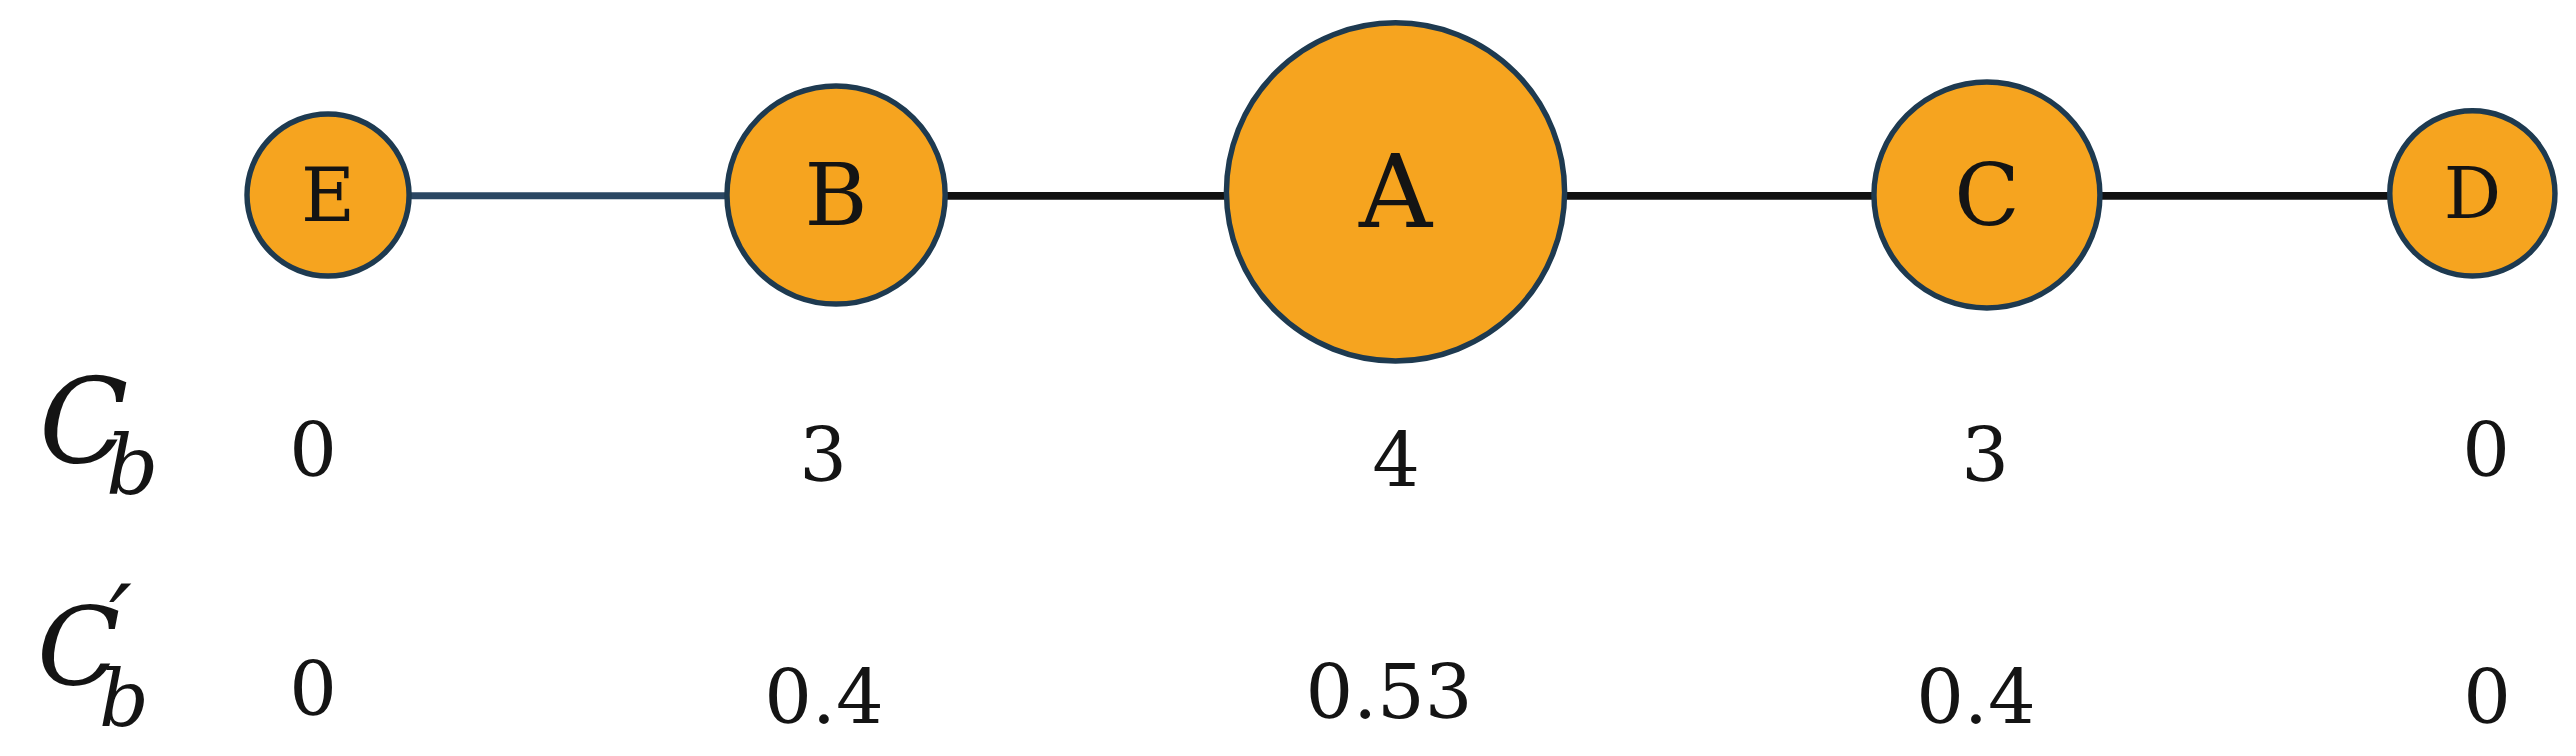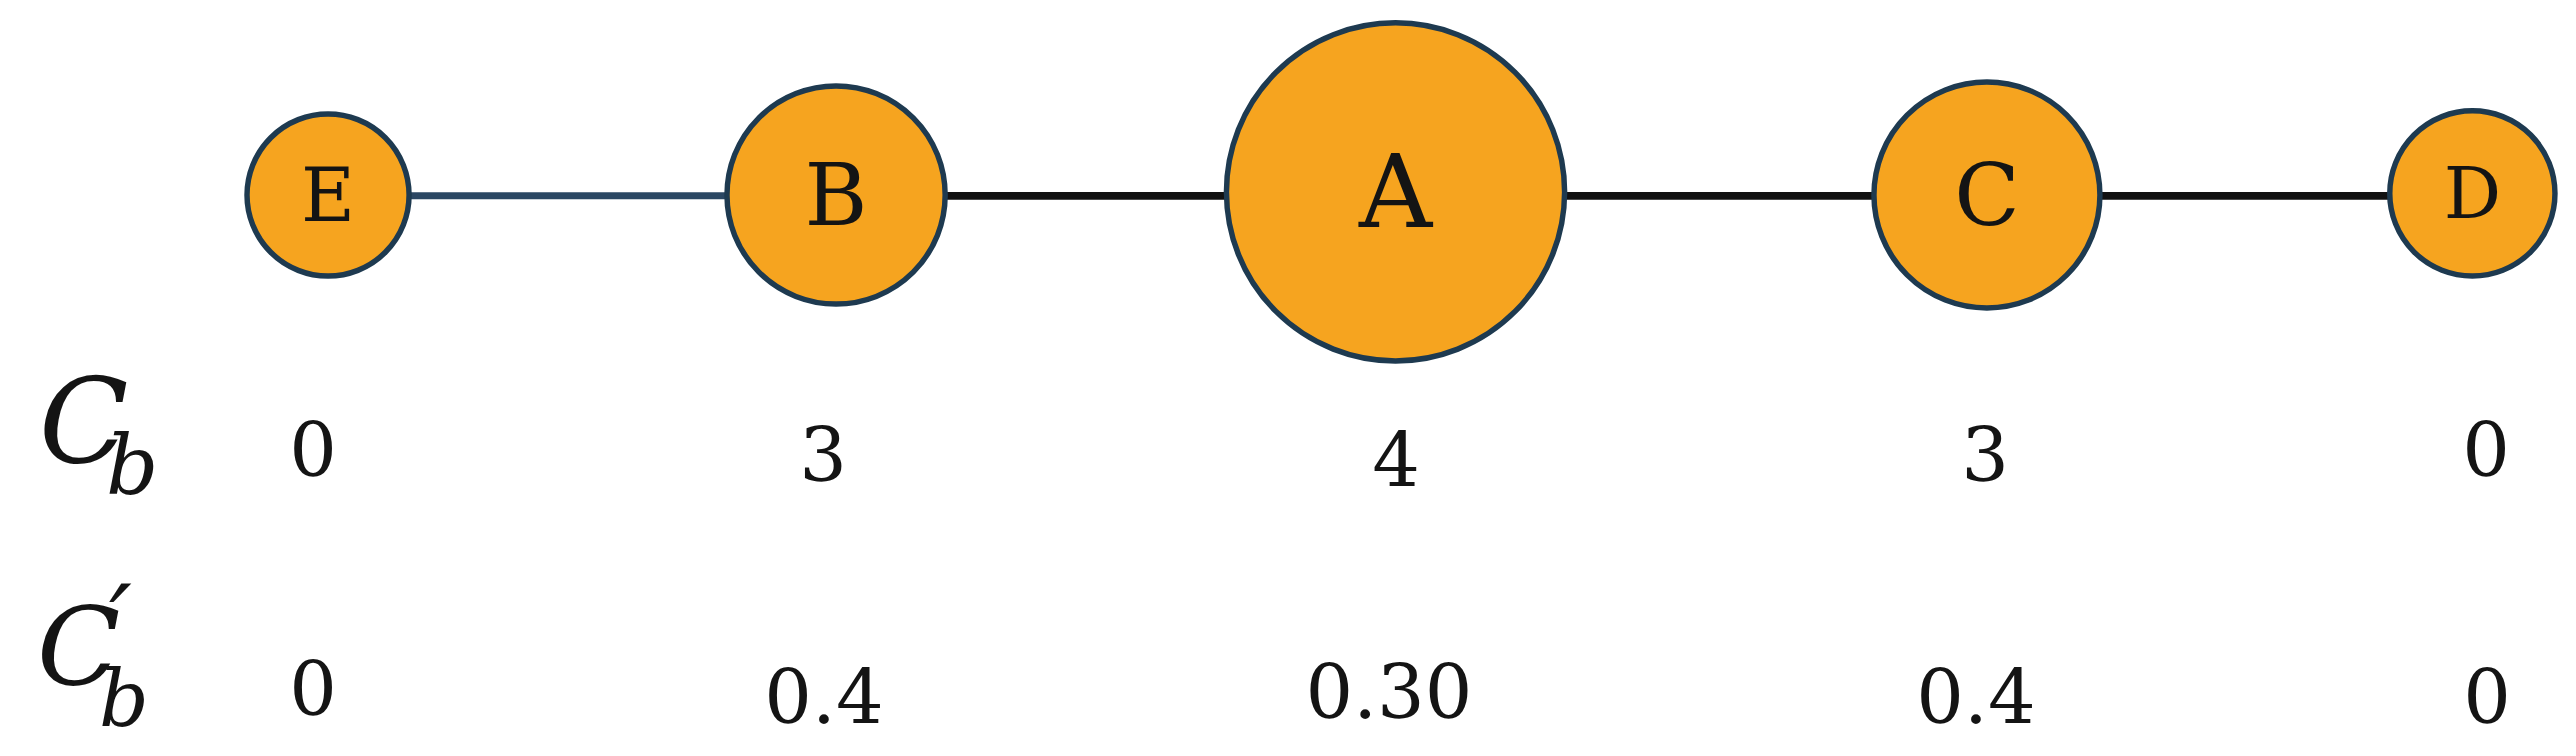--- a/index.html
+++ b/index.html
@@ -60,19 +60,19 @@
   </div>
 
   <div id="values-layer">
       <span class="metric-value" style="left: 313px; top: 413px;">0</span>
       <span class="metric-value" style="left: 823px; top: 418px;">3</span>
       <span class="metric-value" style="left: 1396px; top: 423px;">4</span>
       <span class="metric-value" style="left: 1985px; top: 418px;">3</span>
       <span class="metric-value" style="left: 2486px; top: 413px;">0</span>
       <span class="metric-value" style="left: 313px; top: 652px;">0</span>
       <span class="metric-value" style="left: 824px; top: 660px;">0.4</span>
-      <span class="metric-value" style="left: 1389px; top: 655px;">0.30</span>
+      <span class="metric-value" style="left: 1389px; top: 655px;">0.53</span>
       <span class="metric-value" style="left: 1976px; top: 660px;">0.4</span>
       <span class="metric-value" style="left: 2487px; top: 660px;">0</span>
     </div>
 
 </div>
 
 
 </body></html>

